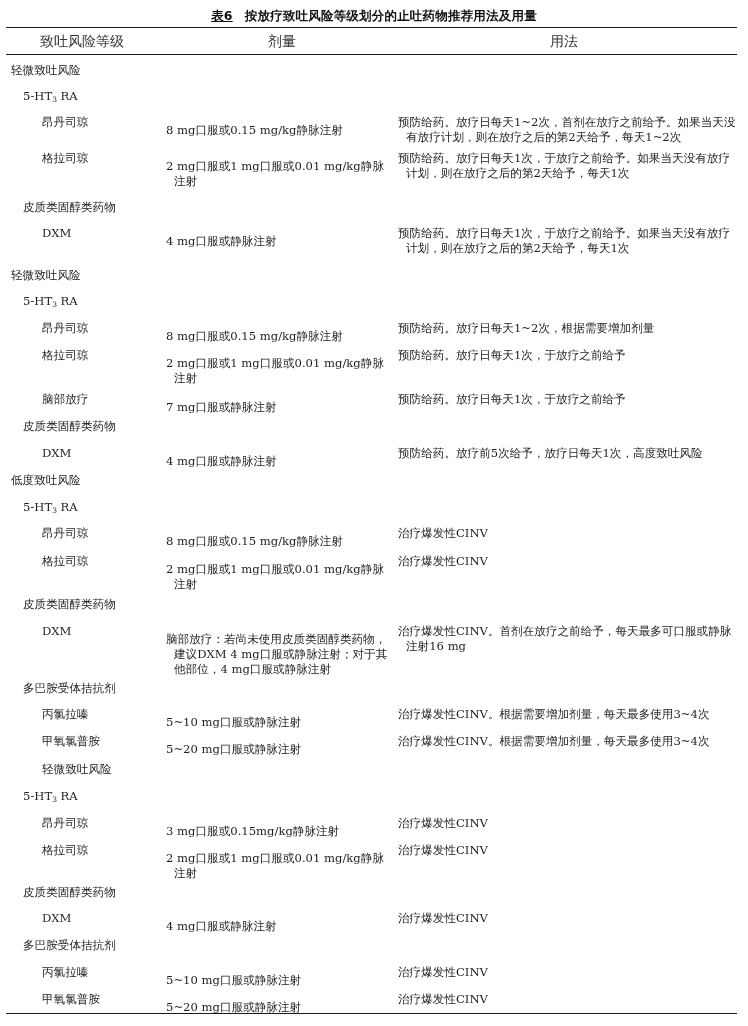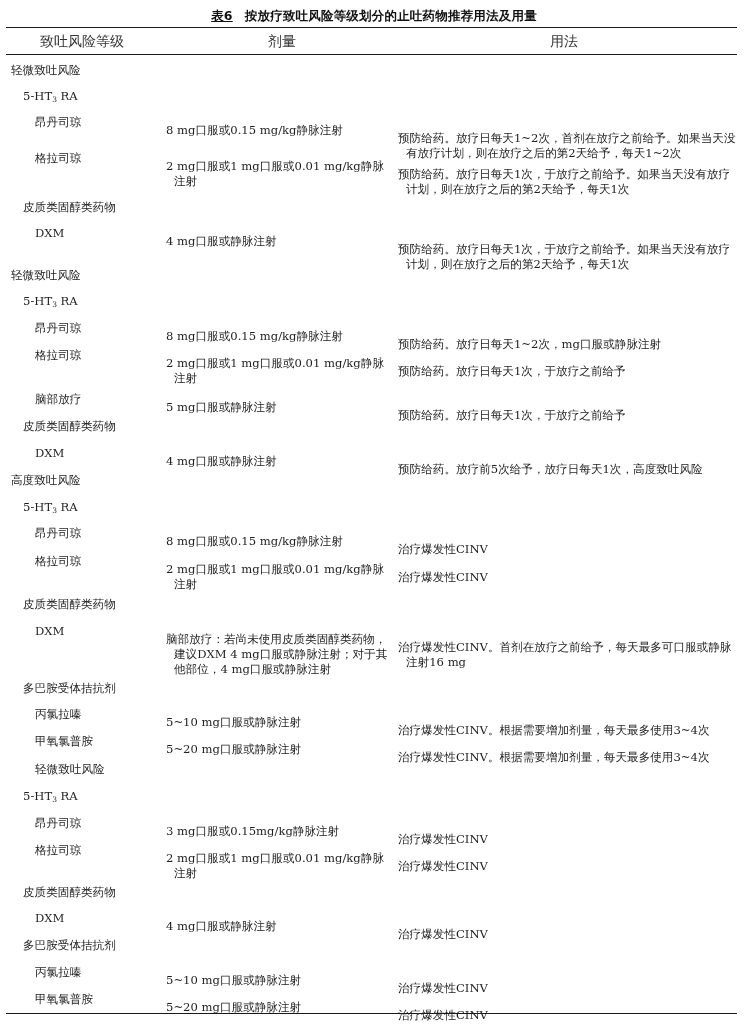--- a/index.html
+++ b/index.html
@@ -51,32 +51,32 @@
     font-size: 11.6px;
     line-height: 15px;
   }
   .c1 {
     position: absolute;
     top: 0;
     white-space: nowrap;
   }
   .c1.l0 { left: 11px; }
   .c1.l1 { left: 23px; }
-  .c1.l2 { left: 35px; }
+  .c1.l2 { left: 42px; }
   .c2 {
     position: absolute;
     top: 8px;
     left: 166px;
     width: 218px;
     padding-left: 8px;
     text-indent: -8px;
   }
   .c3 {
     position: absolute;
-    top: 16px;
+    top: 0;
     left: 398px;
     width: 330px;
     padding-left: 8px;
     text-indent: -8px;
   }
   sub {
     font-size: 7.5px;
     vertical-align: -2px;
     line-height: 0;
   }
@@ -121,42 +121,42 @@
     </div>
     <div class="row" style="top: 268px;">
       <div class="c1 l0"><span>轻微致吐风险</span></div>
     </div>
     <div class="row" style="top: 294px;">
       <div class="c1 l1"><span>5-HT</span><sub>3</sub><span> RA</span></div>
     </div>
     <div class="row" style="top: 321px;">
       <div class="c1 l2"><span>昂丹司琼</span></div>
       <div class="c2">8 mg口服或0.15 mg/kg静脉注射</div>
-      <div class="c3">预防给药。放疗日每天1~2次，mg口服或静脉注射</div>
+      <div class="c3">预防给药。放疗日每天1~2次，根据需要增加剂量</div>
     </div>
     <div class="row" style="top: 348px;">
       <div class="c1 l2"><span>格拉司琼</span></div>
       <div class="c2">2 mg口服或1 mg口服或0.01 mg/kg静脉注射</div>
       <div class="c3">预防给药。放疗日每天1次，于放疗之前给予</div>
     </div>
     <div class="row" style="top: 392px;">
       <div class="c1 l2"><span>脑部放疗</span></div>
-      <div class="c2">5 mg口服或静脉注射</div>
+      <div class="c2">7 mg口服或静脉注射</div>
       <div class="c3">预防给药。放疗日每天1次，于放疗之前给予</div>
     </div>
     <div class="row" style="top: 419px;">
       <div class="c1 l1"><span>皮质类固醇类药物</span></div>
     </div>
     <div class="row" style="top: 446px;">
       <div class="c1 l2"><span>DXM</span></div>
       <div class="c2">4 mg口服或静脉注射</div>
       <div class="c3">预防给药。放疗前5次给予，放疗日每天1次，高度致吐风险</div>
     </div>
     <div class="row" style="top: 473px;">
-      <div class="c1 l0"><span>高度致吐风险</span></div>
+      <div class="c1 l0"><span>低度致吐风险</span></div>
     </div>
     <div class="row" style="top: 500px;">
       <div class="c1 l1"><span>5-HT</span><sub>3</sub><span> RA</span></div>
     </div>
     <div class="row" style="top: 526px;">
       <div class="c1 l2"><span>昂丹司琼</span></div>
       <div class="c2">8 mg口服或0.15 mg/kg静脉注射</div>
       <div class="c3">治疗爆发性CINV</div>
     </div>
     <div class="row" style="top: 554px;">

